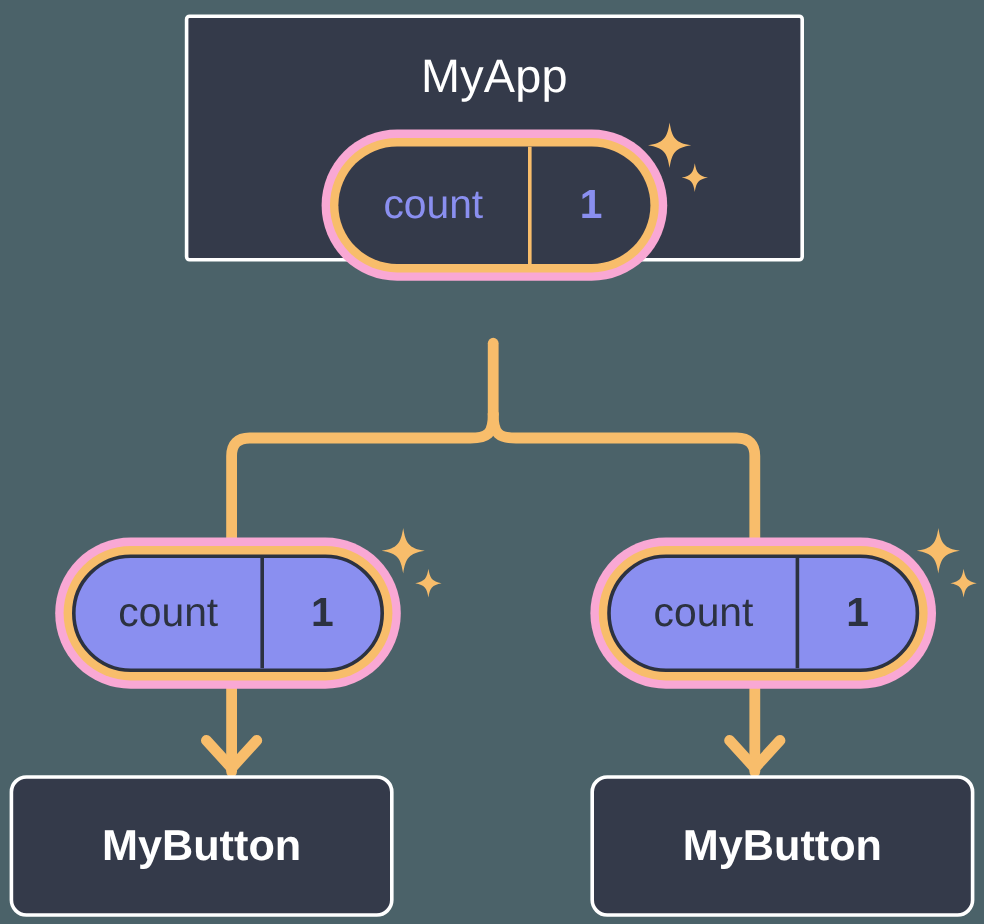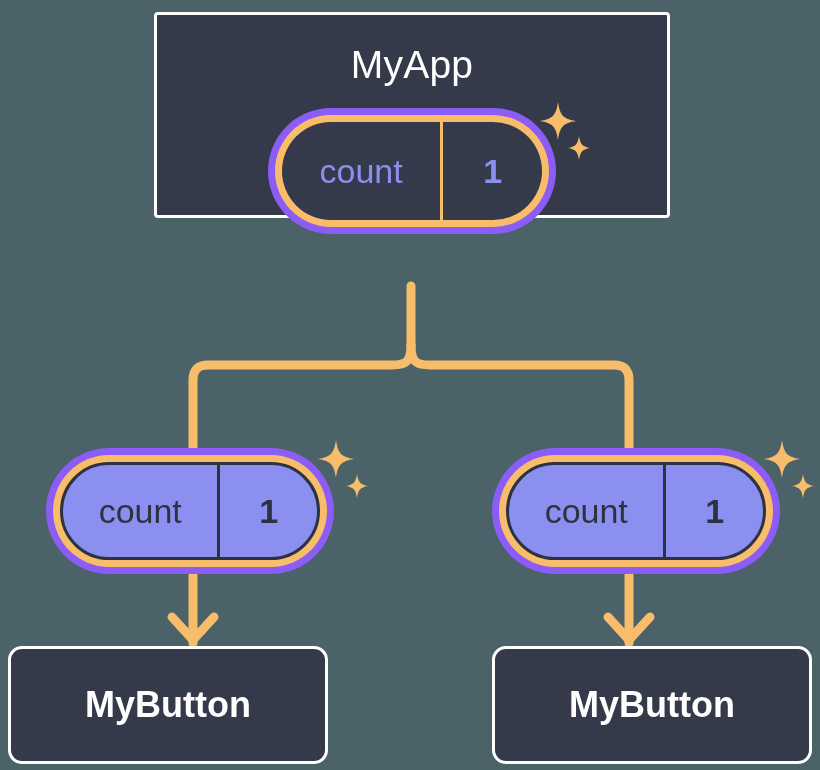--- a/index.html
+++ b/index.html
@@ -76,21 +76,21 @@
     font-size: 36px;
     font-weight: 700;
     line-height: 1;
   }
 
   
   .pill {
     position: absolute;
     box-sizing: border-box;
     border-radius: 999px;
-    background: #8b5cf6;          
+    background: #f9a8d4;          
     padding: 7px;
     display: flex;
   }
   .pill-mid {
     flex: 1;
     border-radius: 999px;
     background: #f8bd6b;          
     padding: 7px;
     display: flex;
     box-sizing: border-box;

